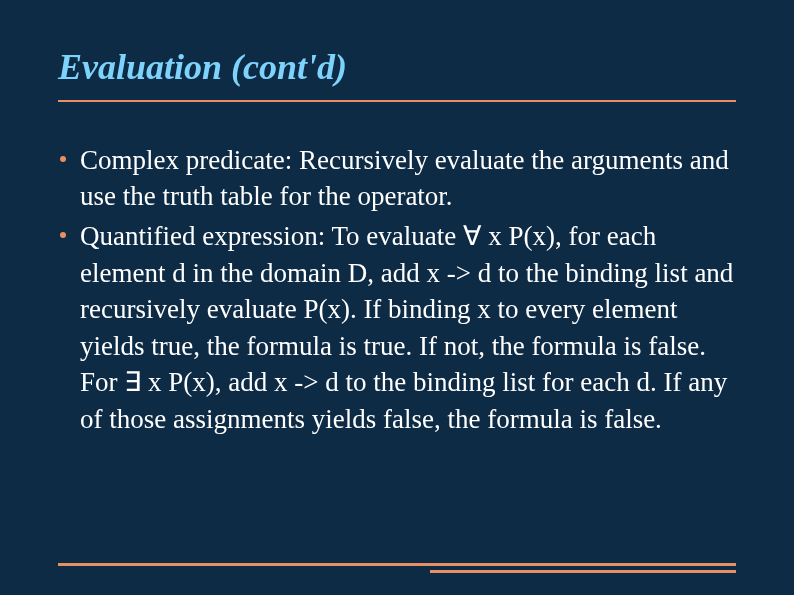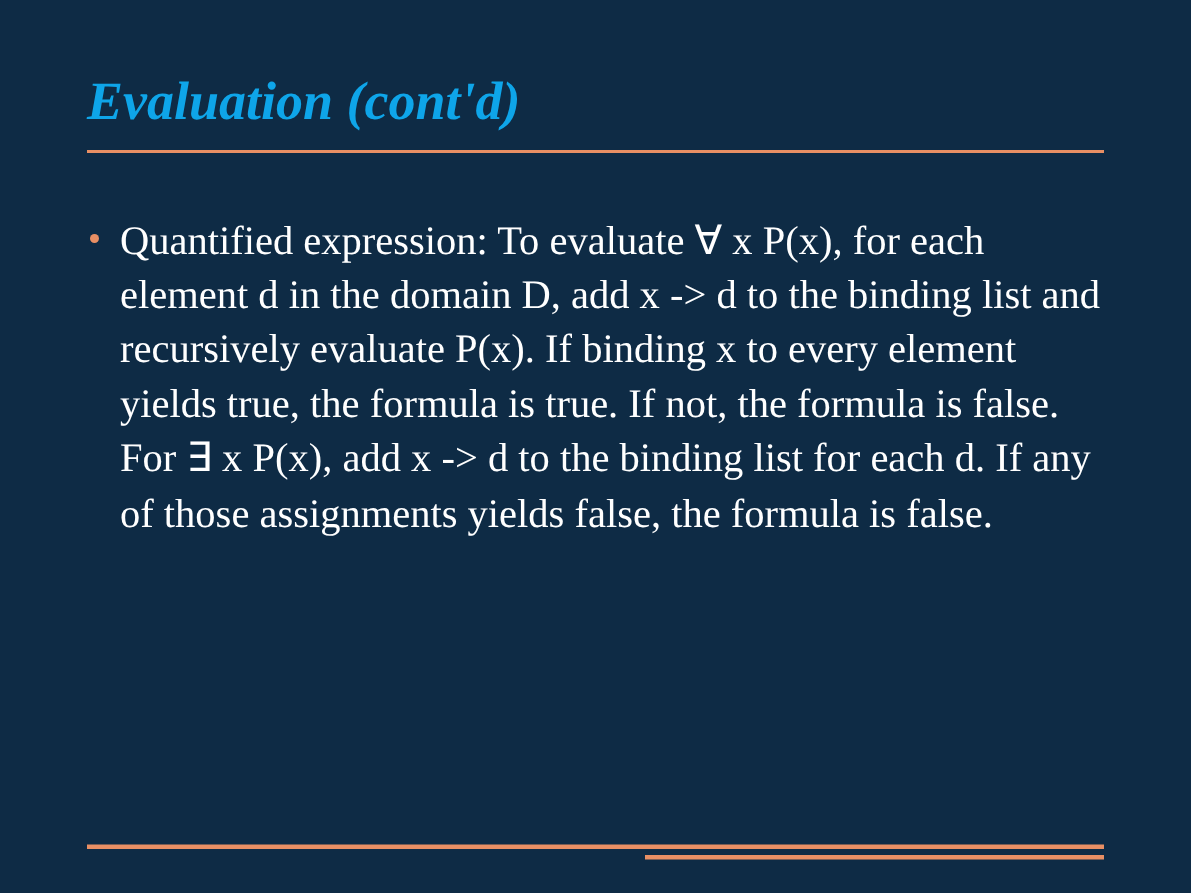--- a/index.html
+++ b/index.html
@@ -13,21 +13,21 @@
   }
   .slide {
     position: relative;
     width: 794px;
     height: 595px;
     box-sizing: border-box;
     padding: 48px 58px 0 58px;
     color: #ffffff;
   }
   .title {
-    color: #0ea5e9;
+    color: #7dd3fc;
     font-style: italic;
     font-weight: bold;
     font-size: 36px;
     line-height: 1.1;
     padding-bottom: 12px;
     border-bottom: 2px solid #e88f64;
     margin-bottom: 40px;
   }
   .bullets {
     font-size: 27px;
@@ -66,20 +66,24 @@
 </head>
 <body>
 
 <div class="slide">
 
   <div class="title">Evaluation (cont'd)</div>
 
   <div class="bullets">
     <div class="bullet-item">
       <span class="bullet-dot"></span>
+      <span>Complex predicate: Recursively evaluate the arguments and use the truth table for the operator.</span>
+    </div>
+    <div class="bullet-item">
+      <span class="bullet-dot"></span>
       <span>Quantified expression: To evaluate ∀ x P(x), for each element d in the domain D, add x -&gt; d to the binding list and recursively evaluate P(x). If binding x to every element yields true, the formula is true. If not, the formula is false. For ∃ x P(x), add x -&gt; d to the binding list for each d. If any of those assignments yields false, the formula is false.</span>
     </div>
   </div>
 
   <div class="footer-lines">
     <div class="footer-line-long"></div>
     <div class="footer-line-short"></div>
   </div>
 
 </div>

